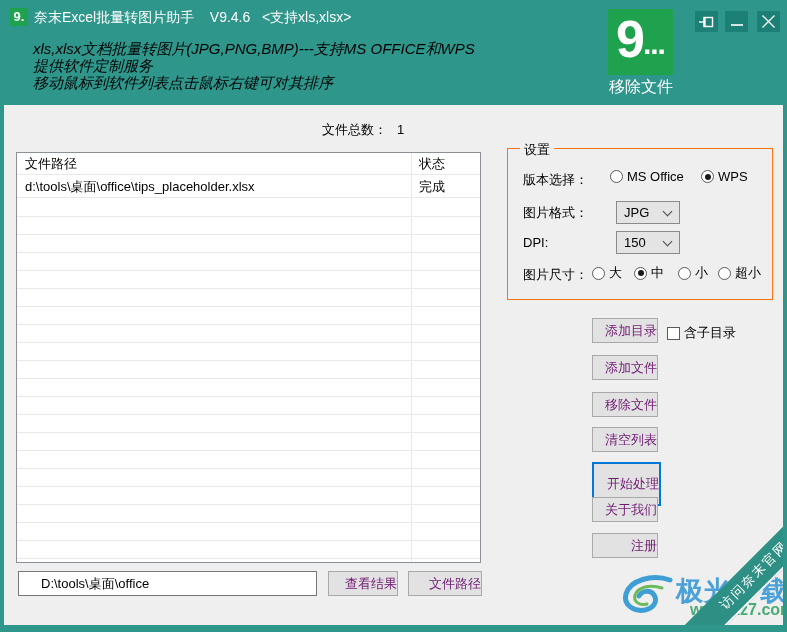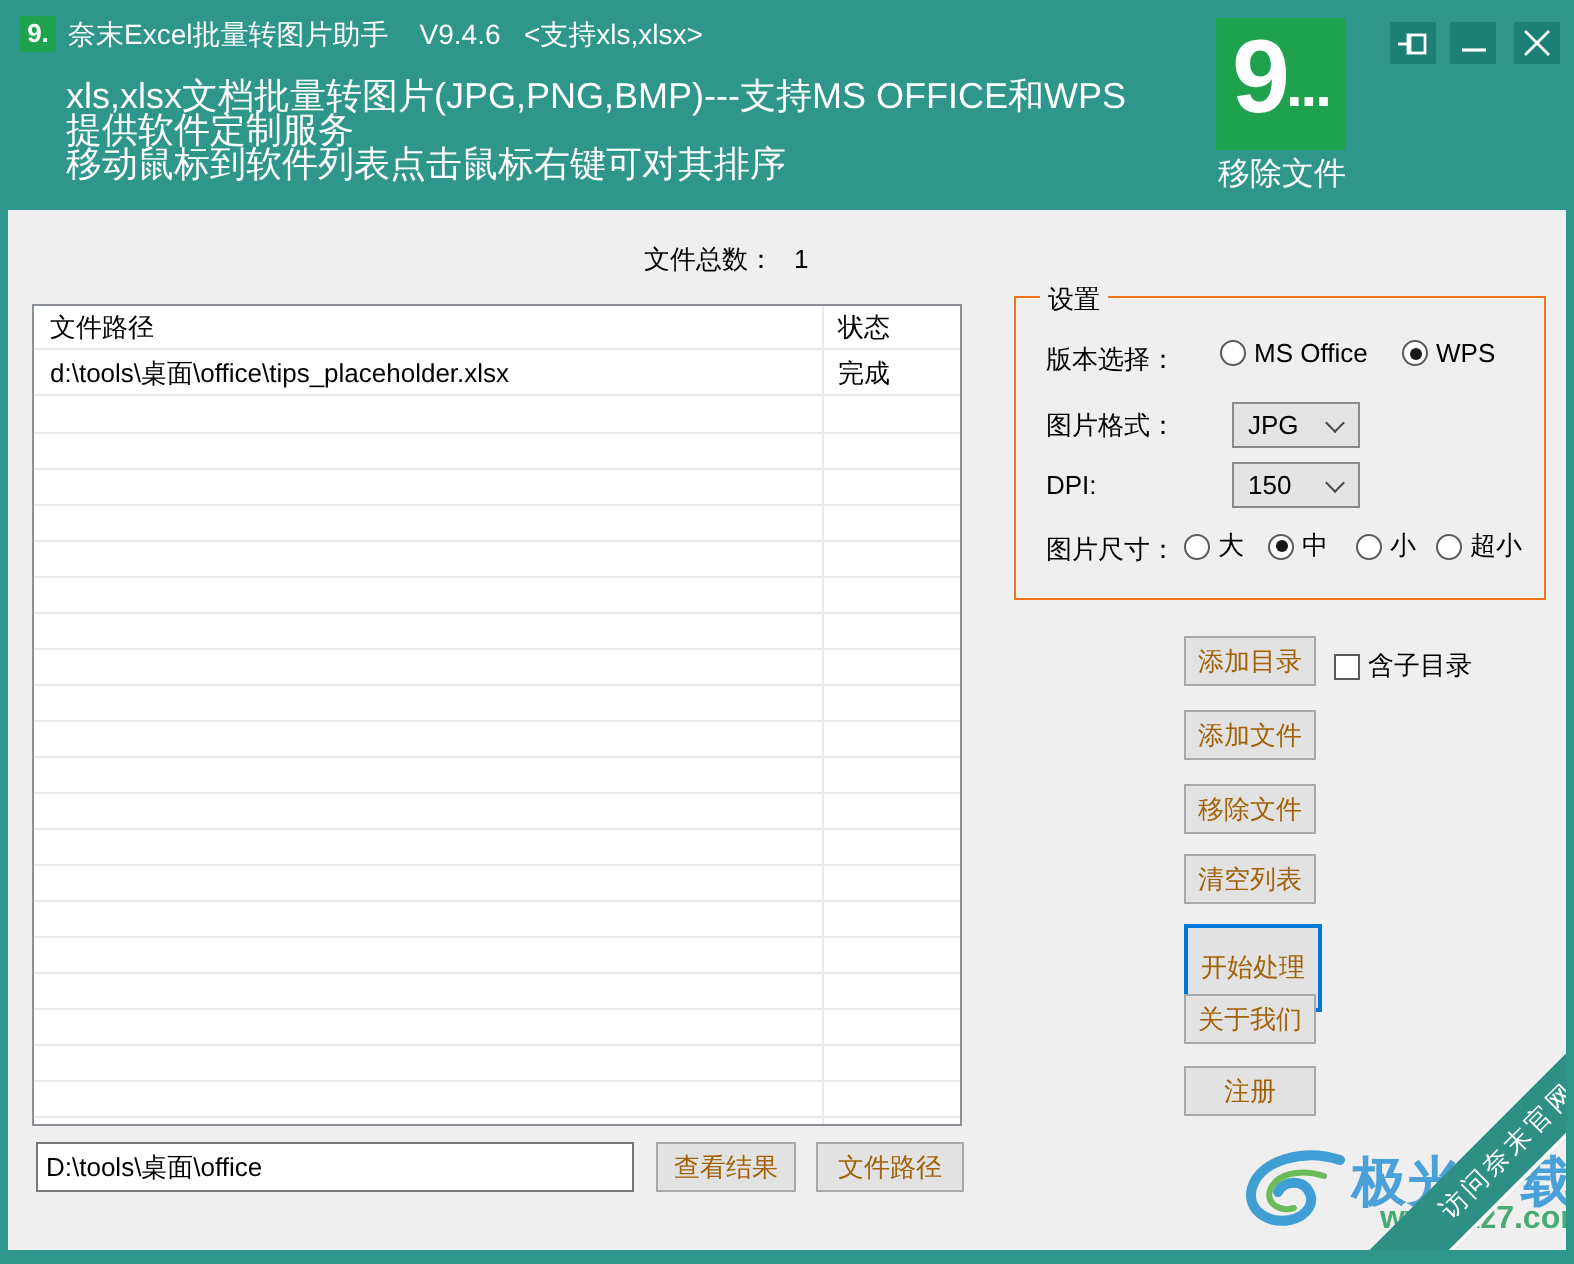--- a/index.html
+++ b/index.html
@@ -11,21 +11,21 @@
   
   .titlebar-icon { position:absolute; left:10px; top:8px; width:18px; height:18px;
     background:#1fa24e; color:#fff; font-weight:bold; font-size:13px; line-height:17px;
     text-align:center; }
   .title-text { position:absolute; left:34px; top:9px; color:#fff; font-size:14px; white-space:pre; }
   .win-btn { position:absolute; top:11px; width:23px; height:21px; background:#1d8076;
     display:flex; align-items:center; justify-content:center; cursor:pointer; }
   .win-btn svg { display:block; }
   #btn-pin { left:695px; } #btn-min { left:725px; } #btn-close { left:757px; }
 
-  .desc { position:absolute; left:33px; top:40px; color:#ffffff; font-size:18px; line-height:17px; }
+  .desc { position:absolute; left:33px; top:40px; color:#000000; font-size:15px; line-height:17px;font-style:italic; }
 
   .logo-box { position:absolute; left:608px; top:9px; width:65px; height:66px; background:#1fa24e;
     color:#fff; display:flex; align-items:flex-start; justify-content:center; }
   .logo-9 { font-size:52px; font-weight:bold; line-height:60px; letter-spacing:-2px; }
   .logo-dots { font-size:30px; font-weight:bold; line-height:70px; letter-spacing:-1px; }
   .logo-caption { position:absolute; left:603px; top:77px; width:76px; text-align:center;
     color:#fff; font-size:16px; }
 
   
   .content { position:absolute; left:4px; top:105px; width:779px; height:520px;
@@ -58,30 +58,30 @@
     border-radius:50%; background:#1a1a1a; }
 
   .combo { position:absolute; width:64px; height:23px; background:#e4e4e4; border:1px solid #8a8a8a;
     line-height:21px; padding-left:7px; cursor:pointer; }
   .combo-arrow { position:absolute; right:8px; top:6px; width:7px; height:7px;
     border-right:1.4px solid #4a4a4a; border-bottom:1.4px solid #4a4a4a;
     transform:rotate(45deg); }
 
   
   .btn { position:absolute; width:66px; height:25px; background:#e2e2e2; border:1px solid #a9a9a9;
-    font-size:13px; text-align:center; line-height:23px; cursor:pointer;
-    font-family:inherit; color:#a16207; }
+    font-size:13px; text-align:right; line-height:23px; cursor:pointer;
+    font-family:inherit; color:#701a75; }
   .btn-primary { left:588px; top:357px; width:69px; height:44px; border:2px solid #0078d7; line-height:24px; }
 
   .checkbox-row { position:absolute; left:663px; top:219px; display:flex; align-items:center; cursor:pointer; }
   .checkbox-box { width:13px; height:13px; background:#fff; border:1px solid #5a5a5a; margin-right:4px; }
 
   
   .path-input { position:absolute; left:14px; top:466px; width:299px; height:25px;
-    border:1px solid #777; background:#fff; font-size:13px; padding:0 4px;
+    border:1px solid #777; background:#fff; font-size:13px; padding:0 22px;
     font-family:inherit; }
 
   
   .wm { position:absolute; z-index:1; }
   .wm-name { left:672px; top:468px; font-size:27px; font-weight:bold; color:#4aa0d8;
     letter-spacing:1px; white-space:nowrap; }
   .wm-url { left:686px; top:496px; font-size:16px; font-weight:bold; color:#48ab74; }
   .wm-swirl { left:614px; top:467px; }
 
   .ribbon { position:absolute; left:641px; top:456px; width:220px; height:30px;

